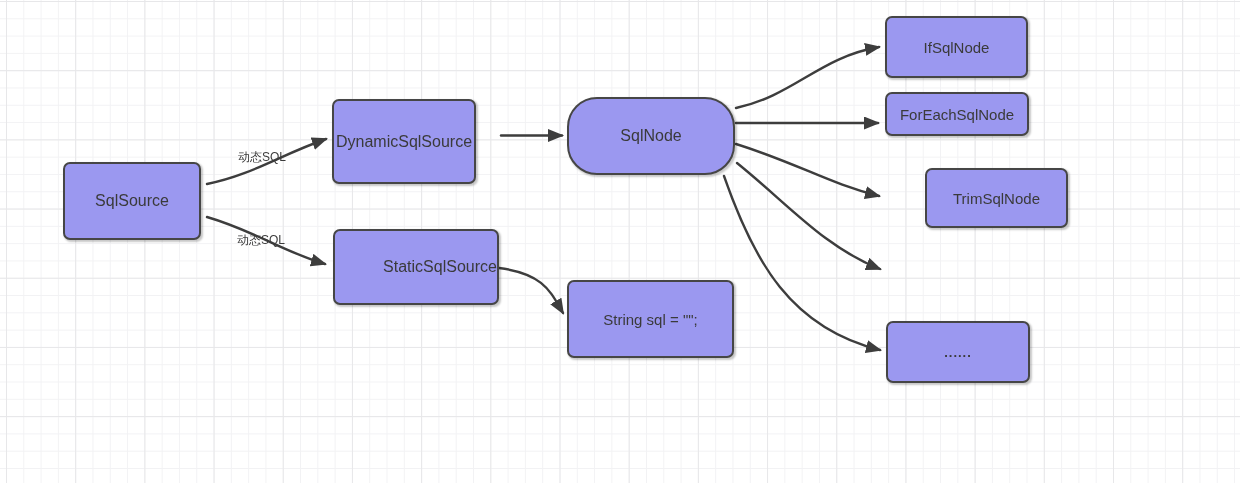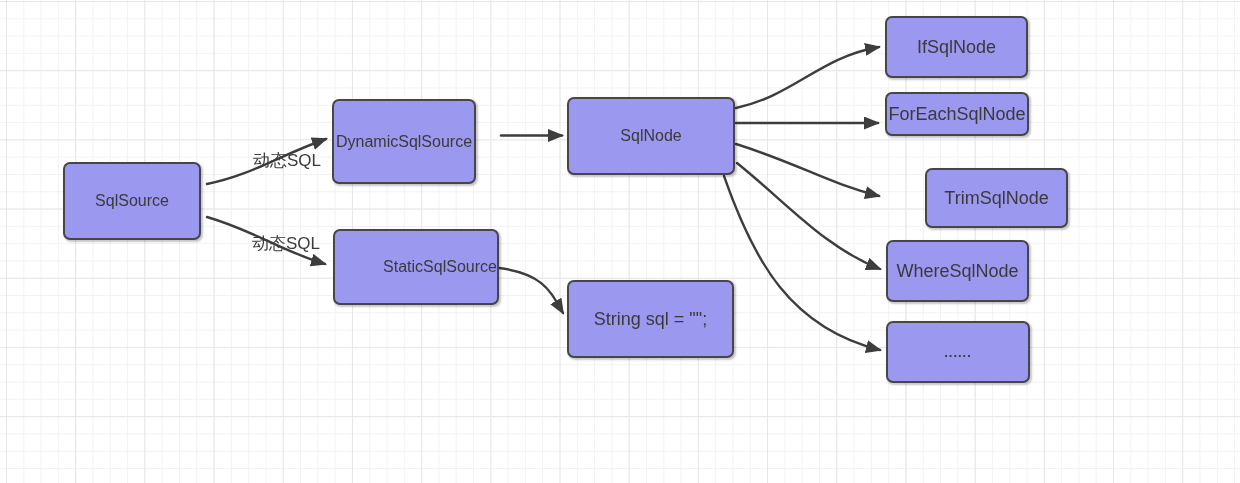--- a/index.html
+++ b/index.html
@@ -31,28 +31,27 @@
     background:#9b98f0;
     border:2px solid #464646;
     border-radius:7px;
     box-shadow:1.5px 1.5px 2px rgba(0,0,0,0.22);
     display:flex;align-items:center;justify-content:center;
     color:#3a3a3a;
     font-size:16px;
     cursor:default;
     text-align:center;
   }
-  .node.small{font-size:18px;}
+  .node.small{font-size:15px;}
   .node.dots{font-size:13px;letter-spacing:1px;font-weight:bold;}
   .edge-label{
     position:absolute;
     color:#3b3b3b;
-    font-size:17px;
+    font-size:12px;
     white-space:nowrap;
-    margin-left:15px;
   }
 </style>
 </head>
 <body>
 
 <div class="canvas">
 
   <svg class="edges" viewBox="0 0 1240 483" xmlns="http://www.w3.org/2000/svg">
     <defs>
       <marker id="arrow" markerUnits="userSpaceOnUse" markerWidth="16" markerHeight="13" refX="14" refY="6.5" orient="auto">
@@ -74,27 +73,26 @@
 
   <div class="edge-label" style="left:238px;top:149px;">动态SQL</div>
   <div class="edge-label" style="left:237px;top:232px;">动态SQL</div>
 
   <div class="node" style="left:63px;top:162px;width:138px;height:78px;">SqlSource</div>
 
   <div class="node" style="left:332px;top:99px;width:144px;height:85px;">DynamicSqlSource</div>
 
   <div class="node" style="left:333px;top:229px;width:166px;height:76px;padding-left:48px;">StaticSqlSource</div>
 
-  <div class="node" style="left:567px;top:97px;width:168px;height:78px;">SqlNode</div>
+  <div class="node" style="left:567px;top:97px;width:168px;height:78px;border-radius:30px;">SqlNode</div>
 
   <div class="node small" style="left:567px;top:280px;width:167px;height:78px;">String sql = "";</div>
 
   <div class="node small" style="left:885px;top:16px;width:143px;height:62px;">IfSqlNode</div>
 
   <div class="node small" style="left:885px;top:92px;width:144px;height:44px;">ForEachSqlNode</div>
 
   <div class="node small" style="left:885px;top:168px;width:143px;height:60px;margin-left:40px;">TrimSqlNode</div>
 
-  <div class="node small" style="left:886px;top:240px;width:143px;height:62px;">WhereSqlNode</div>
 
   <div class="node dots" style="left:886px;top:321px;width:144px;height:62px;">......</div>
 
 </div>
 
 </body></html>

